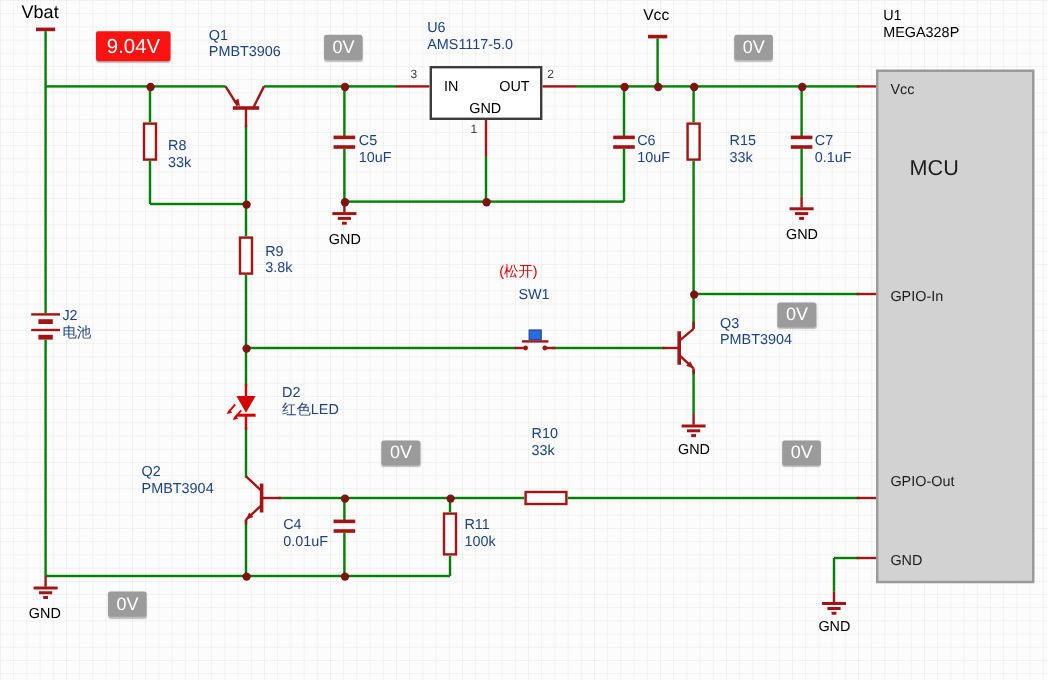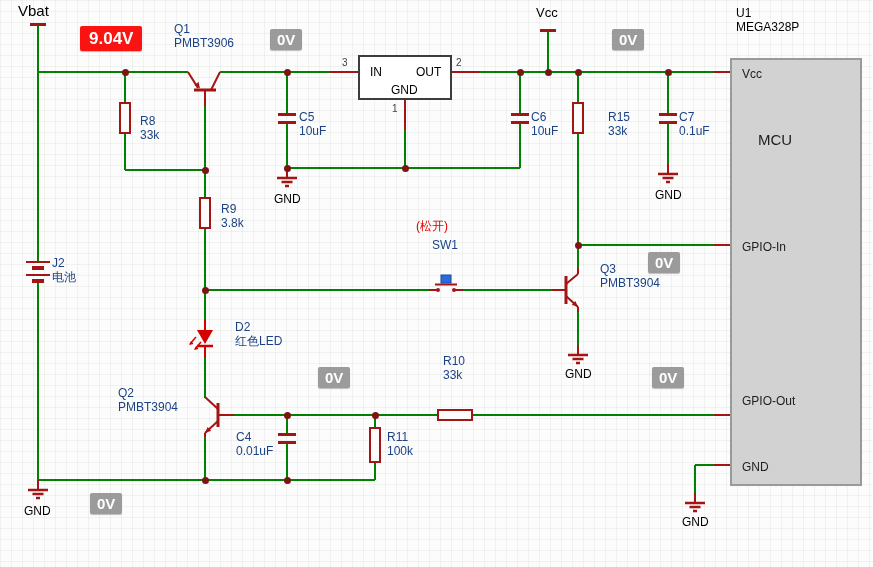--- a/index.html
+++ b/index.html
@@ -9,32 +9,32 @@
        background-size:11px 11px;
        font-family:"Liberation Sans",sans-serif;overflow:hidden;}
   .w{position:absolute;background:#008100;}
   .h{height:2px;} .v{width:2px;}
   .pin{position:absolute;background:#a31515;}
   .dot{position:absolute;width:7px;height:7px;border-radius:50%;background:#7d1414;}
   .lbl{position:absolute;color:#1c4284;font-size:12px;line-height:14px;white-space:nowrap;}
   .lbl span{display:block;}
   .net{position:absolute;color:#000;font-size:12px;line-height:14px;white-space:nowrap;}
   .pnum{position:absolute;color:#404040;font-size:10px;line-height:11px;}
-  .probe{position:absolute;background:#9b9b9b;color:#fff;font-weight:700;font-size:15px;
+  .probe{position:absolute;background:#9b9b9b;color:#fff;font-weight:400;font-size:15px;
          line-height:1;padding:3px 7px;border-radius:2px;box-shadow:0 1px 1px rgba(0,0,0,.25);}
   .probe.alert{background:#fb1311;font-size:17px;padding:4px 9px;}
   .res{position:absolute;border:2px solid #a31515;background:#fcfcfc;box-sizing:border-box;}
   .cap{position:absolute;background:#a31515;}
   .plate{position:absolute;background:#a31515;}
   .flagbar{position:absolute;background:#a31515;}
   .box{position:absolute;background:#fff;border:2px solid #3c3c3c;box-sizing:border-box;}
   .box .t{position:absolute;color:#000;font-size:12px;line-height:13px;}
   .mcu{position:absolute;background:#d2d2d2;border:2px solid #9a9a9a;box-sizing:border-box;}
   .mcu .t{position:absolute;color:#1d1d1d;font-size:12px;line-height:14px;}
-  .mcu .big{font-size:15px;}
+  .mcu .big{font-size:18px;}
   svg.part{position:absolute;overflow:visible;}
   .state-red{position:absolute;color:#e00000;font-size:12px;line-height:14px;white-space:nowrap;}
 </style>
 </head>
 <body>
 
 <div class="sch">
 
   <div class="w h" style="left:38px;top:71px;width:150px"></div>
   <div class="w h" style="left:220px;top:71px;width:110px"></div>
@@ -232,20 +232,24 @@
   <span class="net" style="left:274px;top:192px">GND</span>
   <span class="net" style="left:655px;top:188px">GND</span>
   <span class="net" style="left:565px;top:367px">GND</span>
   <span class="net" style="left:24px;top:504px">GND</span>
   <span class="net" style="left:682px;top:515px">GND</span>
 
   <div class="lbl" style="left:174px;top:22px">
     <span>Q1</span>
     <span>PMBT3906</span>
   </div>
+  <div class="lbl" style="left:356px;top:16px">
+    <span>U6</span>
+    <span>AMS1117-5.0</span>
+  </div>
   <div class="lbl" style="left:736px;top:6px;color:#000">
     <span>U1</span>
     <span>MEGA328P</span>
   </div>
   <div class="lbl" style="left:140px;top:114px">
     <span>R8</span>
     <span>33k</span>
   </div>
   <div class="lbl" style="left:299px;top:110px">
     <span>C5</span>

